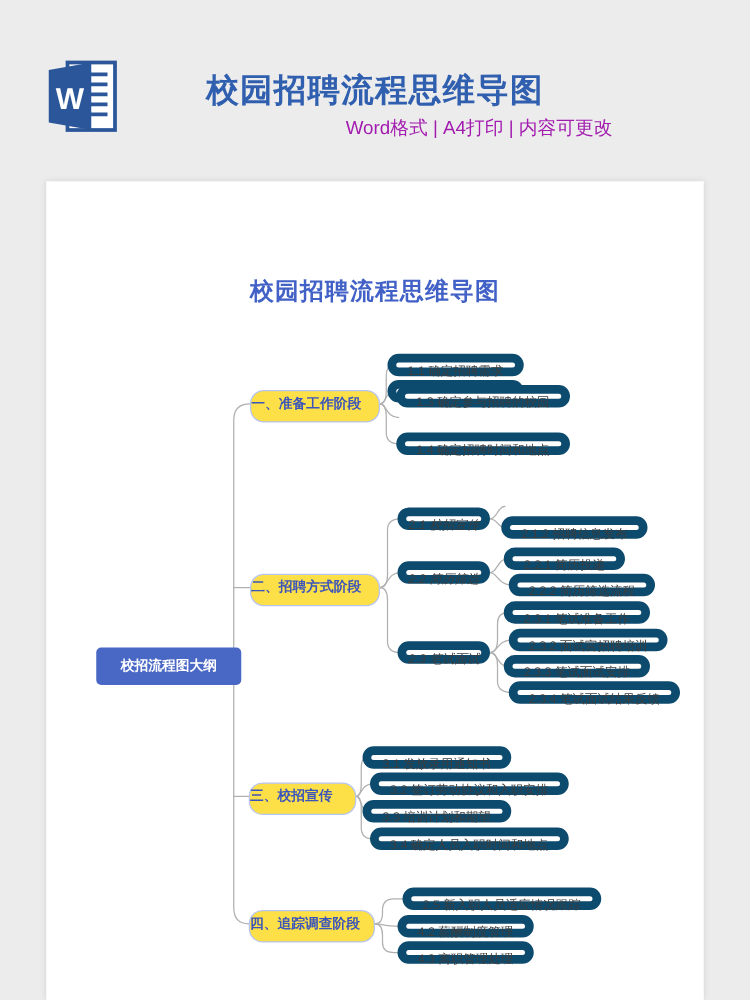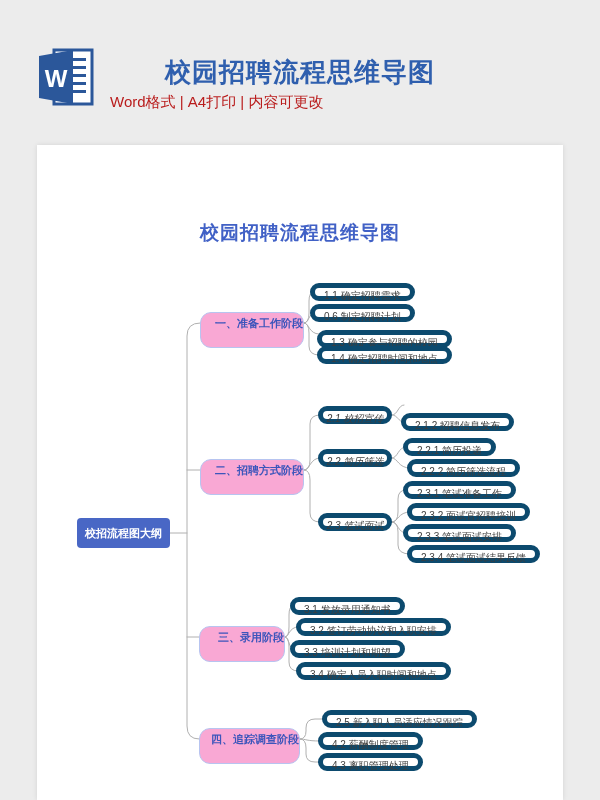--- a/index.html
+++ b/index.html
@@ -12,49 +12,49 @@
   
   .header { position:absolute; left:0; top:0; width:600px; height:145px; }
   .word-icon { position:absolute; left:36px; top:46px; }
   .h-title {
     position:absolute; left:110px; top:55px; width:380px;
     text-align:center; font-size:26px; font-weight:bold; color:#2f5fae;
     letter-spacing:1px; white-space:nowrap;
   }
   .h-sub {
     position:absolute; left:110px; top:93px; width:380px;
-    text-align:left; font-size:15px; color:#b91c1c; white-space:nowrap;
+    text-align:right; font-size:15px; color:#a21caf; white-space:nowrap;
   }
   
   .page {
     position:absolute; left:37px; top:145px; width:526px; height:655px;
     background:#ffffff; box-shadow:0 0 5px rgba(0,0,0,0.10);
   }
   .map-title {
     position:absolute; left:100px; top:220px; width:400px;
     text-align:center; font-size:19px; font-weight:bold; color:#4161c6;
     letter-spacing:1px; white-space:nowrap;
   }
   
   .links { position:absolute; left:0; top:0; }
   .root-node {
-    position:absolute; left:77px; top:518px; width:93px; height:30px;
+    position:absolute; left:77px; top:518px; width:116px; height:30px;
     background:#4967c5; border-radius:4px; color:#ffffff;
     font-size:11px; font-weight:bold; text-align:center; line-height:30px;
     white-space:nowrap;
   }
   .branch {
-    position:absolute; height:36px; background:#f9a8d4;
+    position:absolute; height:26px; background:#fde047;
     border:1px solid #b7c4f0; border-radius:11px;
     color:#3c55bb; font-size:11px; font-weight:bold;
-    text-align:right; line-height:20px; white-space:nowrap;
+    text-align:left; line-height:20px; white-space:nowrap;
   }
   .leaf {
     position:absolute; height:18px; background:#ffffff;
-    border:5px solid #0c4a6e; border-radius:9px;
+    border:7px solid #0c4a6e; border-radius:9px;
     color:#3d3d3d; font-size:10px; line-height:16px;
     padding:0 9px; text-align:center; white-space:nowrap;
   }
   .leaf.fw { padding:0;font-style:italic; }
 </style>
 </head>
 <body>
 
 <div class="stage">
 
@@ -111,26 +111,26 @@
 
     <path d="M300 739 Q306 739 306 731 L306 728 Q306 719 315 719 L324 719"></path>
     <path d="M300 739 C306 739 306 741 320 741"></path>
     <path d="M300 739 Q306 739 306 748 L306 754 Q306 762 315 762 L320 762"></path>
   </svg>
 
   <div class="root-node">校招流程图大纲</div>
 
   <div class="branch" style="left:200px;top:312px;width:104px">一、准备工作阶段</div>
   <div class="branch" style="left:200px;top:459px;width:104px">二、招聘方式阶段</div>
-  <div class="branch" style="left:199px;top:626px;width:86px">三、录用阶段</div>
+  <div class="branch" style="left:199px;top:626px;width:86px">三、校招宣传</div>
   <div class="branch" style="left:199px;top:728px;width:101px">四、追踪调查阶段</div>
 
   <div class="leaf" style="left:310px;top:283px">1.1 确定招聘需求</div>
   <div class="leaf" style="left:310px;top:304px">0.6 制定招聘计划</div>
-  <div class="leaf" style="left:317px;top:330px">1.3 确定参与招聘的校园</div>
+  <div class="leaf" style="left:317px;top:308px">1.3 确定参与招聘的校园</div>
   <div class="leaf" style="left:317px;top:346px">1.4 确定招聘时间和地点</div>
 
   <div class="leaf fw" style="left:318px;top:406px;width:74px">2.1 校招宣传</div>
   <div class="leaf fw" style="left:318px;top:449px;width:74px">2.2 简历筛选</div>
   <div class="leaf fw" style="left:318px;top:513px;width:74px">2.3 笔试面试</div>
 
   <div class="leaf" style="left:401px;top:413px">2.1.2 招聘信息发布</div>
   <div class="leaf" style="left:403px;top:438px">2.2.1 简历投递</div>
   <div class="leaf" style="left:407px;top:459px">2.2.2 简历筛选流程</div>
   <div class="leaf" style="left:403px;top:481px">2.3.1 笔试准备工作</div>

